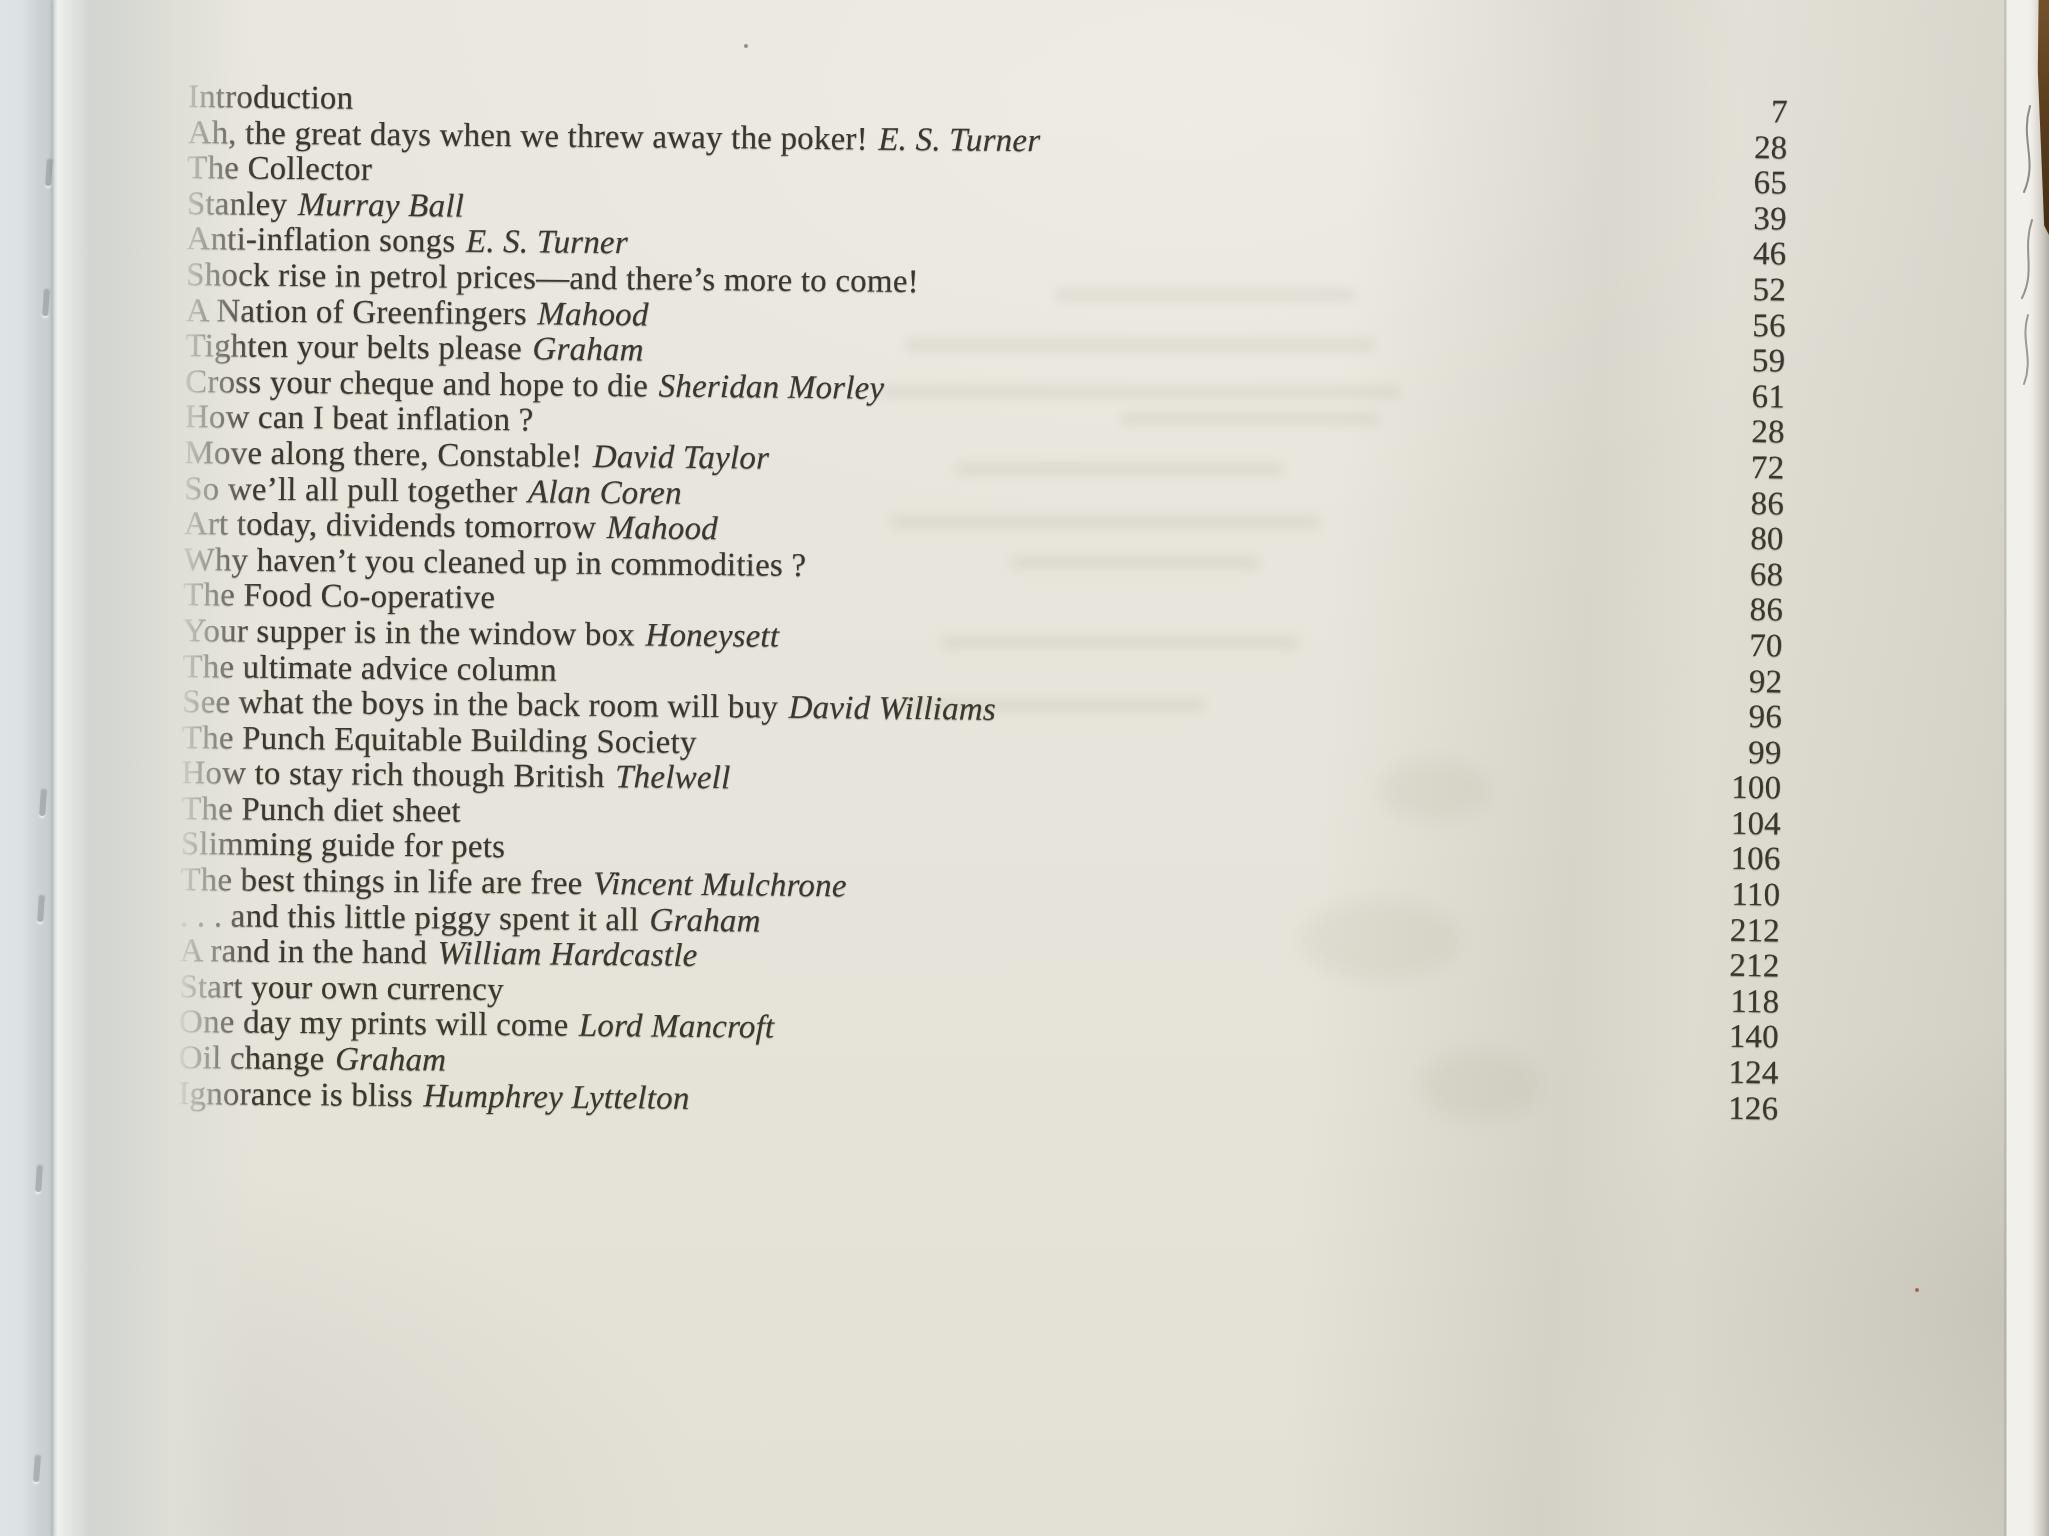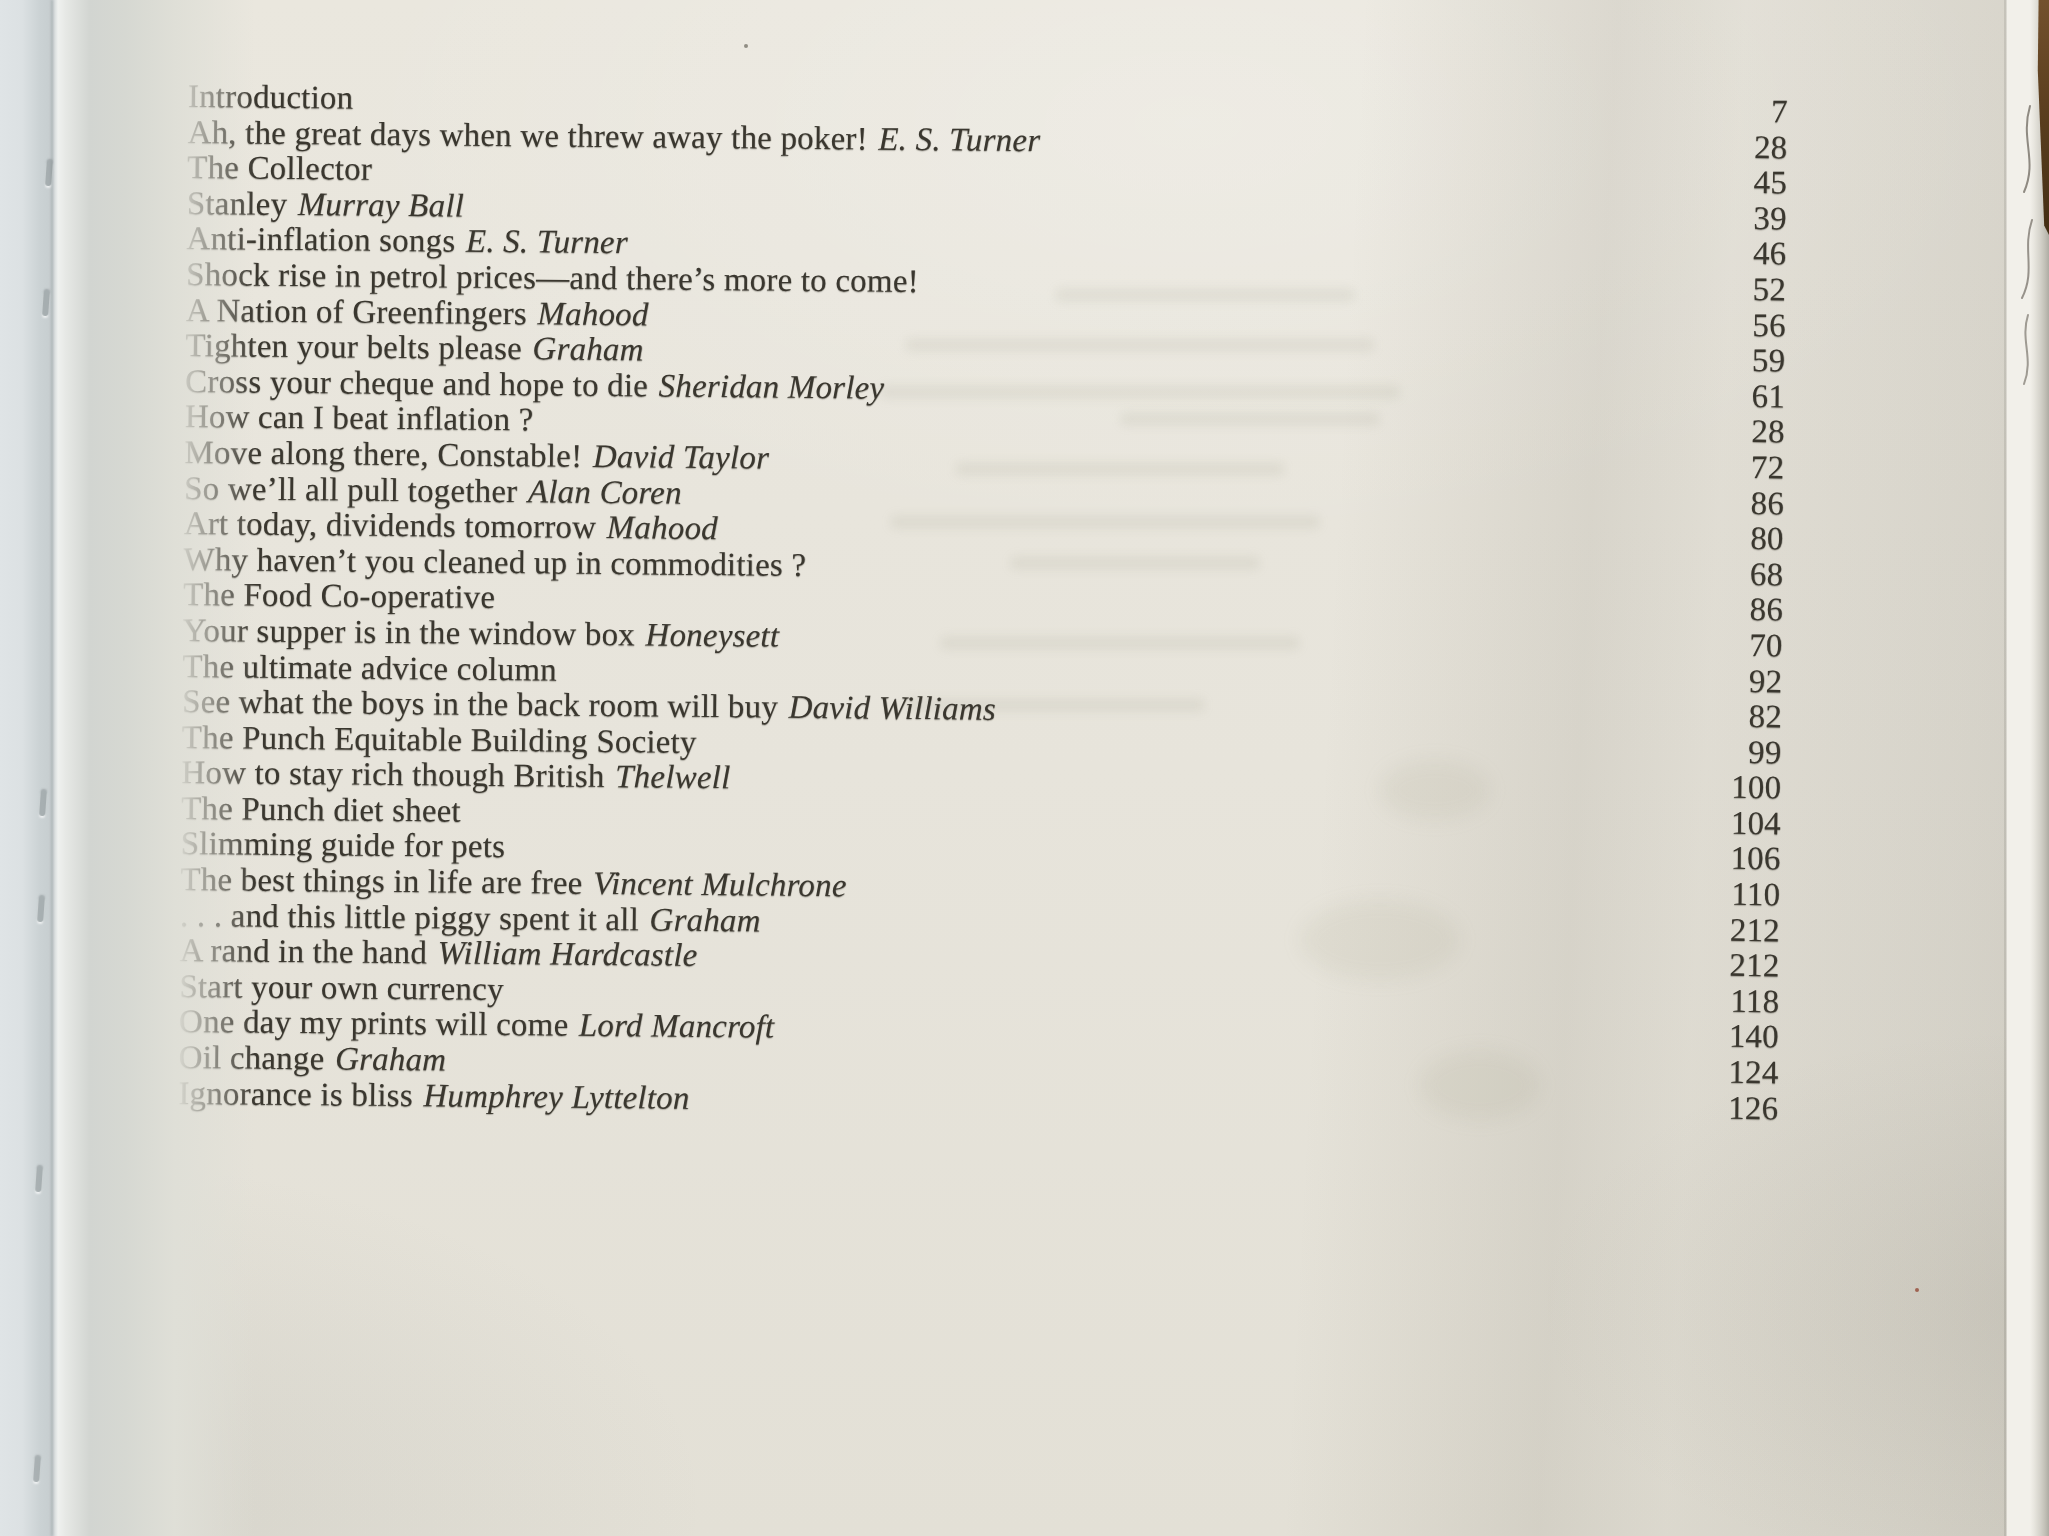--- a/index.html
+++ b/index.html
@@ -87,21 +87,21 @@
         <li class="row">
     <span class="t"><span class="title">Introduction</span></span>
     <span class="num">7</span>
   </li>
         <li class="row">
     <span class="t"><span class="title">Ah, the great days when we threw away the poker!</span><span class="author">E. S. Turner</span></span>
     <span class="num">28</span>
   </li>
         <li class="row">
     <span class="t"><span class="title">The Collector</span></span>
-    <span class="num">45</span>
+    <span class="num">65</span>
   </li>
         <li class="row">
     <span class="t"><span class="title">Stanley</span><span class="author">Murray Ball</span></span>
     <span class="num">39</span>
   </li>
         <li class="row">
     <span class="t"><span class="title">Anti-inflation songs</span><span class="author">E. S. Turner</span></span>
     <span class="num">46</span>
   </li>
         <li class="row">
@@ -147,21 +147,21 @@
         <li class="row">
     <span class="t"><span class="title">Your supper is in the window box</span><span class="author">Honeysett</span></span>
     <span class="num">70</span>
   </li>
         <li class="row">
     <span class="t"><span class="title">The ultimate advice column</span></span>
     <span class="num">92</span>
   </li>
         <li class="row">
     <span class="t"><span class="title">See what the boys in the back room will buy</span><span class="author">David Williams</span></span>
-    <span class="num">82</span>
+    <span class="num">96</span>
   </li>
         <li class="row">
     <span class="t"><span class="title">The Punch Equitable Building Society</span></span>
     <span class="num">99</span>
   </li>
         <li class="row">
     <span class="t"><span class="title">How to stay rich though British</span><span class="author">Thelwell</span></span>
     <span class="num">100</span>
   </li>
         <li class="row">

